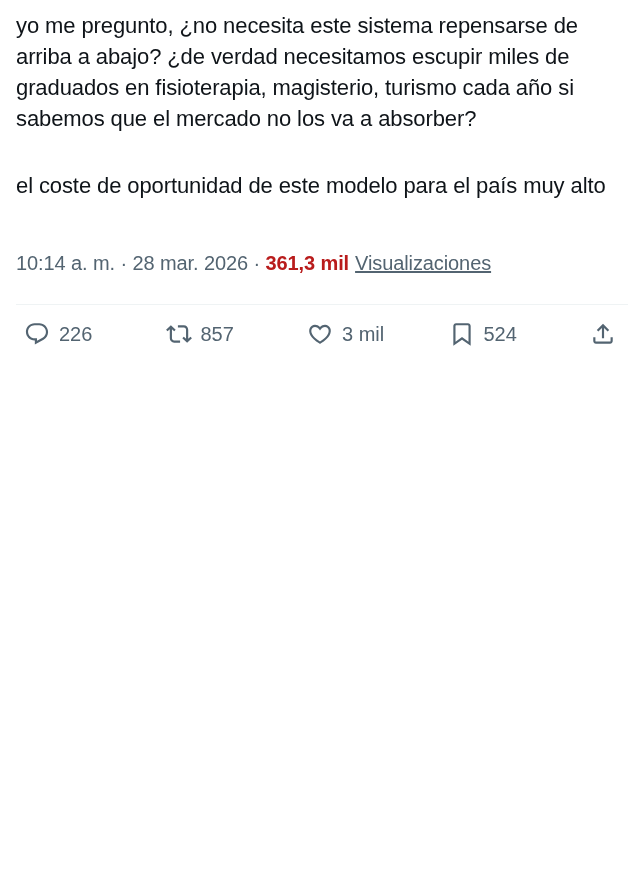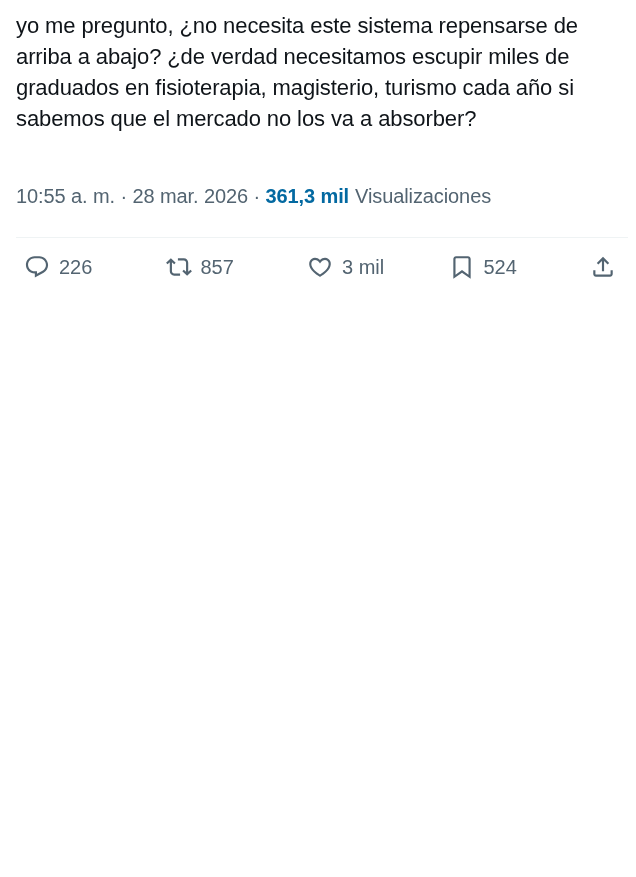--- a/index.html
+++ b/index.html
@@ -29,25 +29,26 @@
     font-weight: 400;
   }
   .tweet-meta {
     margin-top: 14px;
     font-size: 20px;
     line-height: 25px;
     color: #536471;
     letter-spacing: -0.1px;
   }
   .tweet-meta .views-count {
-    color: #0369a1;
+    color: #b91c1c;
     font-weight: 700;
   }
   .tweet-meta .views-label {
     margin-left: 6px;
+    text-decoration: underline;
   }
   .divider {
     border: none;
     border-top: 1px solid #eff3f4;
     margin: 28px 0 0 0;
     height: 0;
   }
   .action-bar {
     display: flex;
     align-items: center;
@@ -84,24 +85,25 @@
 </head>
 <body>
 
 <article class="tweet-detail">
 
   <div class="tweet-text">
     <p>yo me pregunto, ¿no necesita este sistema repensarse de
 arriba a abajo? ¿de verdad necesitamos escupir miles de
 graduados en fisioterapia, magisterio, turismo cada año si
 sabemos que el mercado no los va a absorber?</p>
+    <p>el coste de oportunidad de este modelo para el país muy alto</p>
   </div>
 
   <div class="tweet-meta">
-    <span>10:55 a. m. · 28 mar. 2026 · </span><span class="views-count">361,3 mil</span><span class="views-label">Visualizaciones</span>
+    <span>10:14 a. m. · 28 mar. 2026 · </span><span class="views-count">361,3 mil</span><span class="views-label">Visualizaciones</span>
   </div>
 
   <hr class="divider">
 
   <div class="action-bar">
 
     <button class="action-btn">
       <svg viewBox="0 0 24 24">
           <path d="M1.751 10c0-4.42 3.584-8 8.005-8h4.366c4.49 0 8.129 3.64 8.129 8.13 0 2.96-1.607 5.68-4.196 7.11l-8.054 4.46v-3.69h-.067c-4.49.1-8.183-3.51-8.183-8.01zm8.005-6c-3.317 0-6.005 2.69-6.005 6 0 3.37 2.77 6.08 6.138 6.01l.351-.01h1.761v2.3l5.087-2.81c1.951-1.08 3.163-3.13 3.163-5.36 0-3.39-2.744-6.13-6.129-6.13H9.756z"></path>
         </svg>

